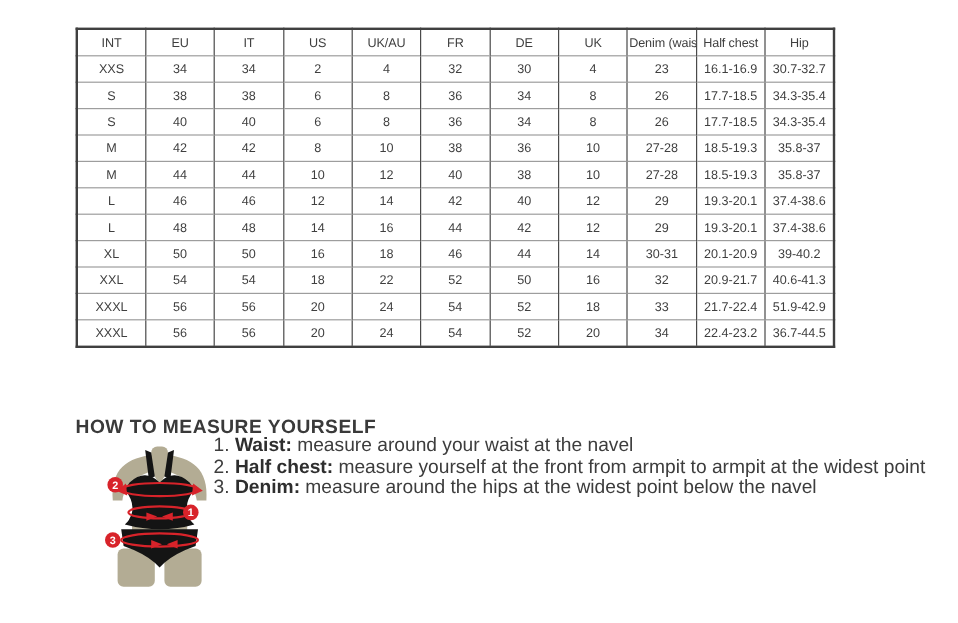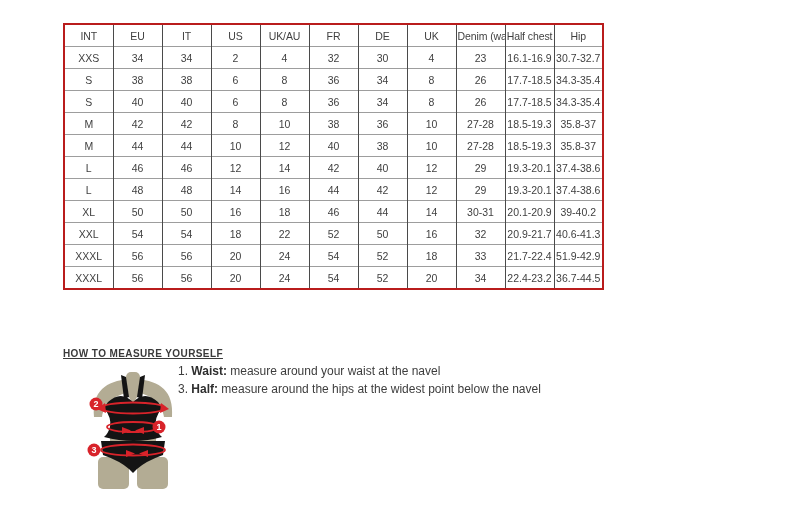--- a/index.html
+++ b/index.html
@@ -9,24 +9,24 @@
     height: 519px;
     background: #ffffff;
     font-family: "Liberation Sans", sans-serif;
     color: #3f3f3f;
     overflow: hidden;
   }
   table.size-table {
     position: absolute;
     left: 63px;
     top: 23px;
-    width: 541px;
+    width: 633px;
     border-collapse: collapse;
     table-layout: fixed;
-    border: 2px solid #b91c1c;
+    border: 2px solid #404040;
     font-size: 11px;
     color: #3f3f3f;
   }
   table.size-table th, table.size-table td {
     height: 21px;
     padding: 0 1px;
     text-align: center;
     vertical-align: middle;
     font-weight: normal;
     white-space: nowrap;
@@ -35,41 +35,40 @@
     border-top: 1px solid #9d9d9d;
     font-size: 10.5px;
   }
   table.size-table th { letter-spacing: -0.1px; }
   table.size-table th:first-child, table.size-table td:first-child { border-left: none; }
   table.size-table thead tr th { border-top: none; }
   .measure-title {
     position: absolute;
     left: 63px;
     top: 348px;
-    font-size: 10px;
+    font-size: 16px;
     font-weight: bold;
     letter-spacing: 0.4px;
     color: #3a3a3a;
-    text-decoration: underline;
   }
   .figure-wrap {
     position: absolute;
     left: 85px;
     top: 371px;
     width: 104px;
     height: 120px;
   }
   ol.steps {
     position: absolute;
     left: 178px;
     top: 366px;
     margin: 0;
     padding: 0;
     list-style: none;
-    font-size: 12px;
+    font-size: 16px;
     color: #3d3d3d;
   }
   ol.steps li { margin-bottom: 6.5px; line-height: 11px; }
   ol.steps b { color: #2e2e2e; }
   .badge-num {
     fill: #ffffff;
     font-family: "Liberation Sans", sans-serif;
     font-size: 9px;
     font-weight: bold;
     text-anchor: middle;
@@ -285,16 +284,17 @@
         <circle cx="74" cy="56" r="6.5" fill="#d8232a"></circle>
         <text x="74" y="59.4" class="badge-num">1</text>
         <circle cx="9" cy="79" r="6.5" fill="#d8232a"></circle>
         <text x="9" y="82.4" class="badge-num">3</text>
       </g>
     </svg>
   </div>
 
   <ol class="steps">
       <li><span>1. </span><b>Waist:</b><span> measure around your waist at the navel</span></li>
-      <li><span>3. </span><b>Half:</b><span> measure around the hips at the widest point below the navel</span></li>
+      <li><span>2. </span><b>Half chest:</b><span> measure yourself at the front from armpit to armpit at the widest point</span></li>
+      <li><span>3. </span><b>Denim:</b><span> measure around the hips at the widest point below the navel</span></li>
     </ol>
 
 </div>
 
 </body></html>

